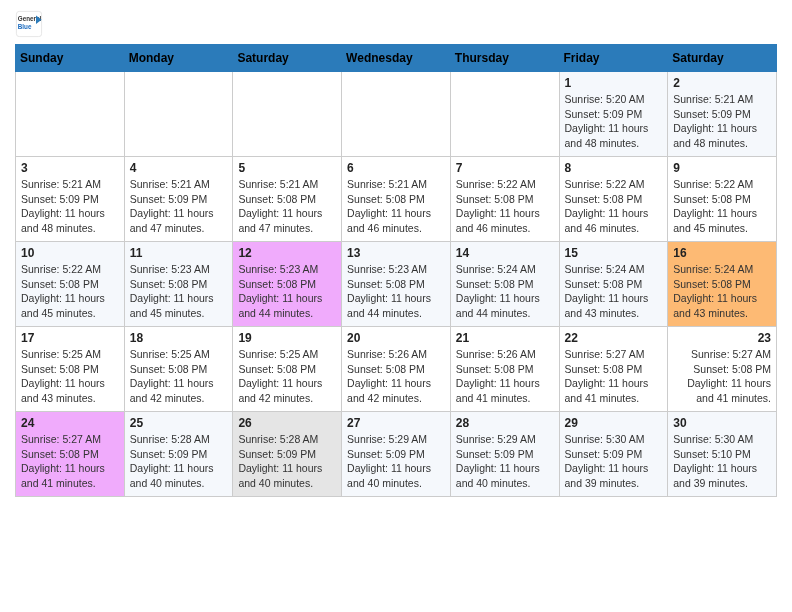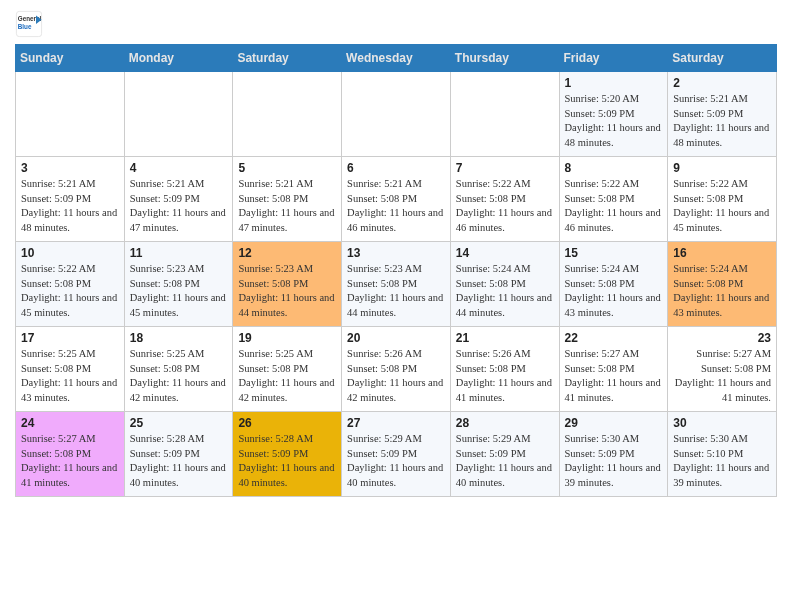--- a/index.html
+++ b/index.html
@@ -44,21 +44,21 @@
       color: #555;
     }
     .calendar-table {
       width: 100%;
       border-collapse: collapse;
       margin-top: 6px;
       font-size: 11px;
     }
     .calendar-table th {
       background-color: #2b7bba;
-      color: #e5e5e5;
+      color: #000000;
       padding: 6px 4px;
       text-align: left;
       font-size: 12px;
       font-weight: bold;
       border: 1px solid #2b7bba;
     }
     .calendar-table td {
       border: 1px solid #ccc;
       vertical-align: top;
       padding: 4px 5px;
@@ -76,21 +76,20 @@
     .day-number {
       font-weight: bold;
       font-size: 12px;
       margin-bottom: 2px;
       color: #222;
     }
     .day-info {
       color: #333;
       font-size: 10.5px;
       line-height: 1.4;
-      font-family: Liberation Serif, serif;
     }
     .empty-cell {
       background: #fff !important;
     }
   </style>
 </head>
 <body>
 
 <div class="header-top">
   <div class="logo">
@@ -193,21 +192,21 @@
           <div class="day-info" style="white-space: pre-line;">Sunrise: 5:22 AM
 Sunset: 5:08 PM
 Daylight: 11 hours and 45 minutes.</div>
         </td>
         <td style="background: rgb(245, 248, 252);">
           <div class="day-number">11</div>
           <div class="day-info" style="white-space: pre-line;">Sunrise: 5:23 AM
 Sunset: 5:08 PM
 Daylight: 11 hours and 45 minutes.</div>
         </td>
-        <td style="background: #fdba74; margin-left: 36px;">
+        <td style="background: #f0abfc; margin-left: 36px;">
           <div class="day-number">12</div>
           <div class="day-info" style="white-space: pre-line;">Sunrise: 5:23 AM
 Sunset: 5:08 PM
 Daylight: 11 hours and 44 minutes.</div>
         </td>
         <td style="background: rgb(245, 248, 252); margin-left: 36px;">
           <div class="day-number">13</div>
           <div class="day-info" style="white-space: pre-line;">Sunrise: 5:23 AM
 Sunset: 5:08 PM
 Daylight: 11 hours and 44 minutes.</div>
@@ -281,21 +280,21 @@
           <div class="day-info" style="white-space: pre-line;">Sunrise: 5:27 AM
 Sunset: 5:08 PM
 Daylight: 11 hours and 41 minutes.</div>
         </td>
         <td style="background: rgb(245, 248, 252);">
           <div class="day-number">25</div>
           <div class="day-info" style="white-space: pre-line;">Sunrise: 5:28 AM
 Sunset: 5:09 PM
 Daylight: 11 hours and 40 minutes.</div>
         </td>
-        <td style="background: #eab308; margin-top: 38px;">
+        <td style="background: #e5e5e5; margin-top: 38px;">
           <div class="day-number">26</div>
           <div class="day-info" style="white-space: pre-line;">Sunrise: 5:28 AM
 Sunset: 5:09 PM
 Daylight: 11 hours and 40 minutes.</div>
         </td>
         <td style="background: rgb(245, 248, 252); margin-left: 36px;">
           <div class="day-number">27</div>
           <div class="day-info" style="white-space: pre-line;">Sunrise: 5:29 AM
 Sunset: 5:09 PM
 Daylight: 11 hours and 40 minutes.</div>

